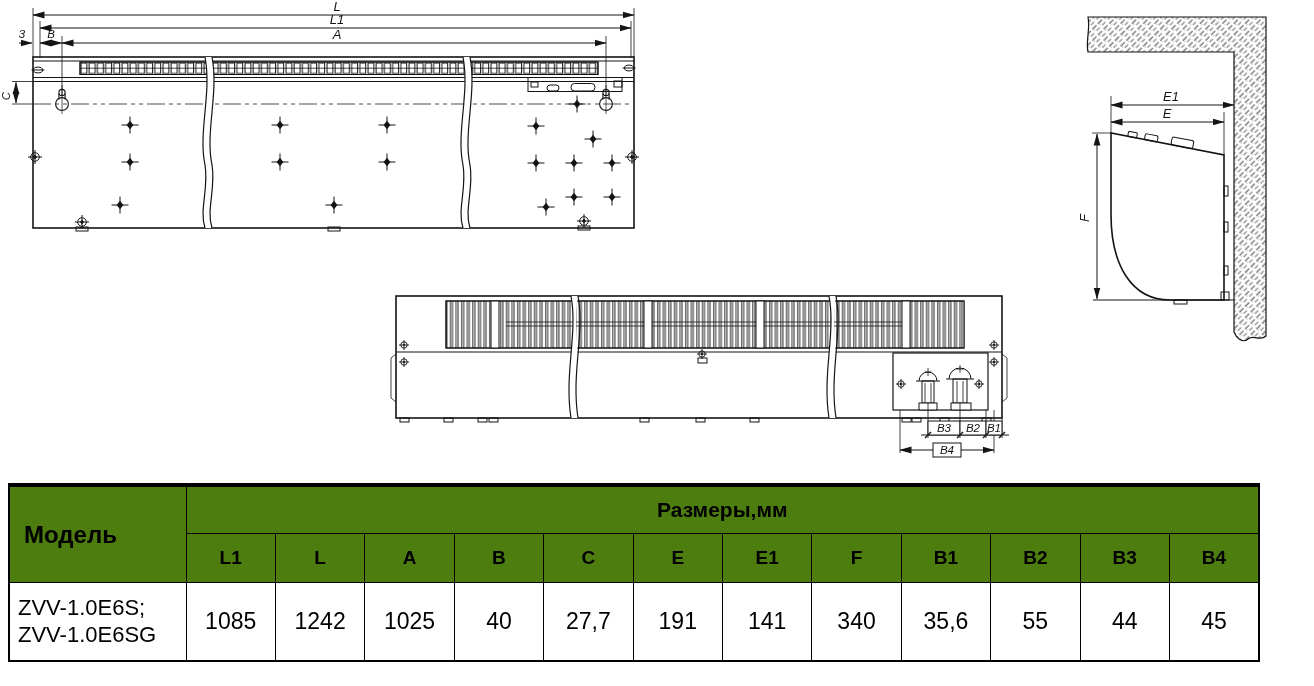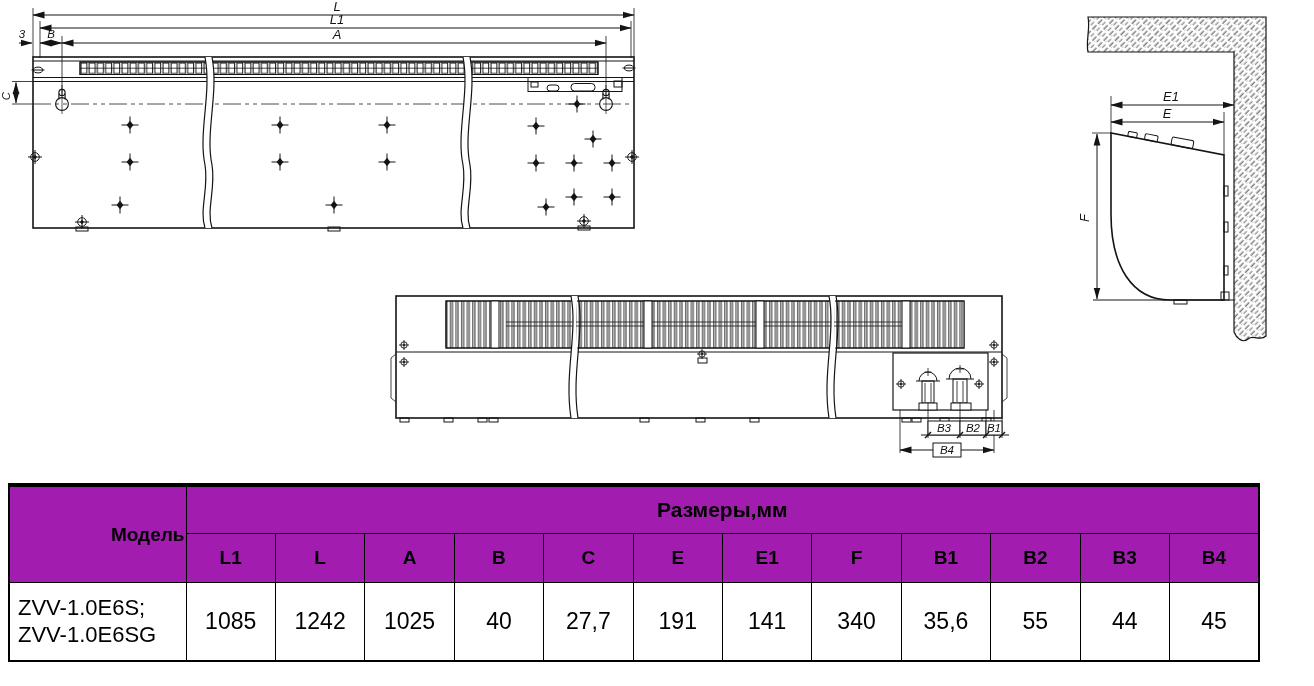--- a/index.html
+++ b/index.html
@@ -16,23 +16,23 @@
          marker-start:url(#arr);marker-end:url(#arr);}
   .dimend{stroke:#141414;stroke-width:1;fill:none;marker-end:url(#arr);}
   .wbox {fill:#fff;stroke:#141414;stroke-width:1;}
   .slash{stroke:#141414;stroke-width:1.4;fill:none;}
   .dlabel{font:italic 13px "Liberation Sans",sans-serif;fill:#141414;text-anchor:middle;}
   .dlabel-sm{font:italic 11.5px "Liberation Sans",sans-serif;fill:#141414;text-anchor:middle;}
   
   table.dims{position:absolute;left:8px;top:483px;width:1252px;border-collapse:collapse;
              table-layout:fixed;border:2.5px solid #000;border-top:4px solid #000;}
   .dims th,.dims td{border:1.5px solid #000;overflow:hidden;}
-  .dims th{background:#a21caf;color:#000;}
+  .dims th{background:#4d7c0f;color:#000;}
   .dims .dims-h{font-size:21px;font-weight:bold;text-align:center;height:44px;}
-  .dims .model-h{font-size:19px;font-weight:bold;text-align:right;padding-left:14px;}
+  .dims .model-h{font-size:24px;font-weight:bold;text-align:left;padding-left:14px;}
   .dims .col-h{font-size:19px;font-weight:bold;text-align:center;height:46px;}
   .dims td{font-size:23px;color:#000;text-align:center;height:75px;background:#fff;}
   .dims td.model-cell{font-size:22px;text-align:left;padding-left:8px;line-height:1.2;}
 </style>
 </head>
 <body>
 
 <div class="stage">
 
   <svg width="0" height="0" style="left:0;top:0" aria-hidden="true">

